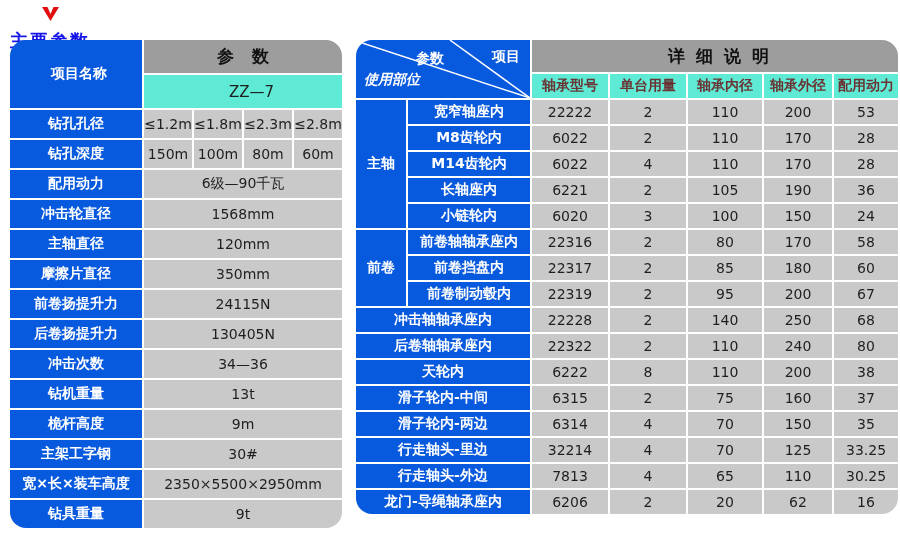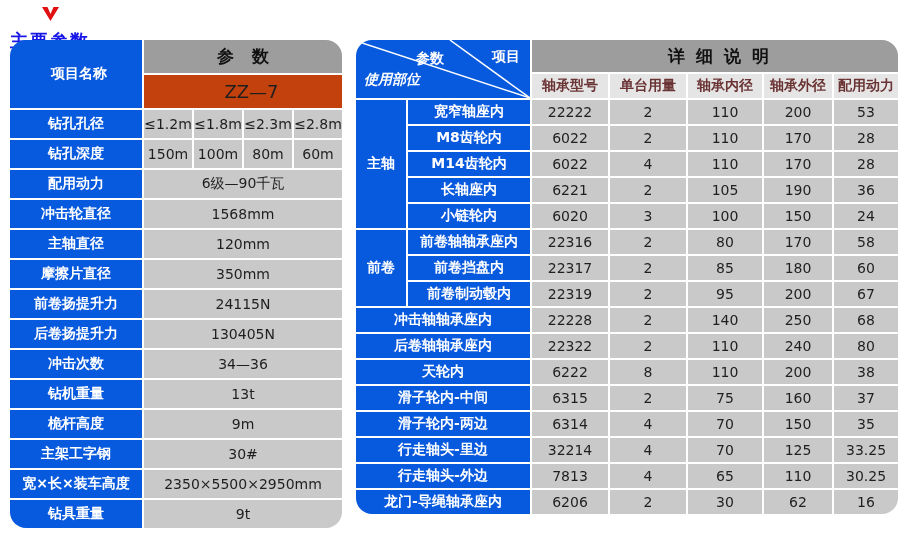--- a/index.html
+++ b/index.html
@@ -17,22 +17,22 @@
 
   
   table { border-collapse:separate; border-spacing:2px; table-layout:fixed; }
   td { text-align:center; vertical-align:middle; overflow:hidden; white-space:nowrap; }
 
   .ltable { position:absolute; left:8px;  top:38px; width:334px; }
   .rtable { position:absolute; left:354px; top:38px; width:544px; }
 
   td.blue { background:#0759dd; color:#ffffff; font-weight:bold; font-size:14px; }
   td.hdark { background:#9d9d9d; color:#111; font-weight:bold; font-size:17px; }
-  td.hlight { background:#c2410c; color:#1f1f1f; font-size:18px;padding-left:17px; }
-  td.hcol { background:#e5e5e5; color:#6b3434; font-weight:bold; font-size:14px; height:29px;margin-left:8px; }
+  td.hlight { background:#5eead4; color:#1f1f1f; font-size:15px;padding-left:17px; }
+  td.hcol { background:#5eead4; color:#6b3434; font-weight:bold; font-size:14px; height:29px;margin-left:8px; }
   td.val { background:#c9c9c9; color:#1f1f1f; font-size:14px; }
 
   .ltable td { height:28px; }
   .ltable .hrow1 td { height:33px; }
   .ltable .hrow2 td { height:33px; }
   .ltable td.label { font-size:14px; }
   .rtable td { height:24px; }
   .rtable .hrow1 td { height:32px; }
 
   .spaced-wide  { letter-spacing:18px; padding-left:18px; }
@@ -297,20 +297,20 @@
           <td class="val">7813</td>
           <td class="val">4</td>
           <td class="val">65</td>
           <td class="val">110</td>
           <td class="val">30.25</td>
         </tr>
         <tr>
           <td class="blue part corner-bl" colspan="2">龙门-导绳轴承座内</td>
           <td class="val">6206</td>
           <td class="val">2</td>
-          <td class="val">30</td>
+          <td class="val">20</td>
           <td class="val">62</td>
           <td class="val corner-br">16</td>
         </tr>
       </tbody>
   </table>
 
 </div>
 
 </body></html>

